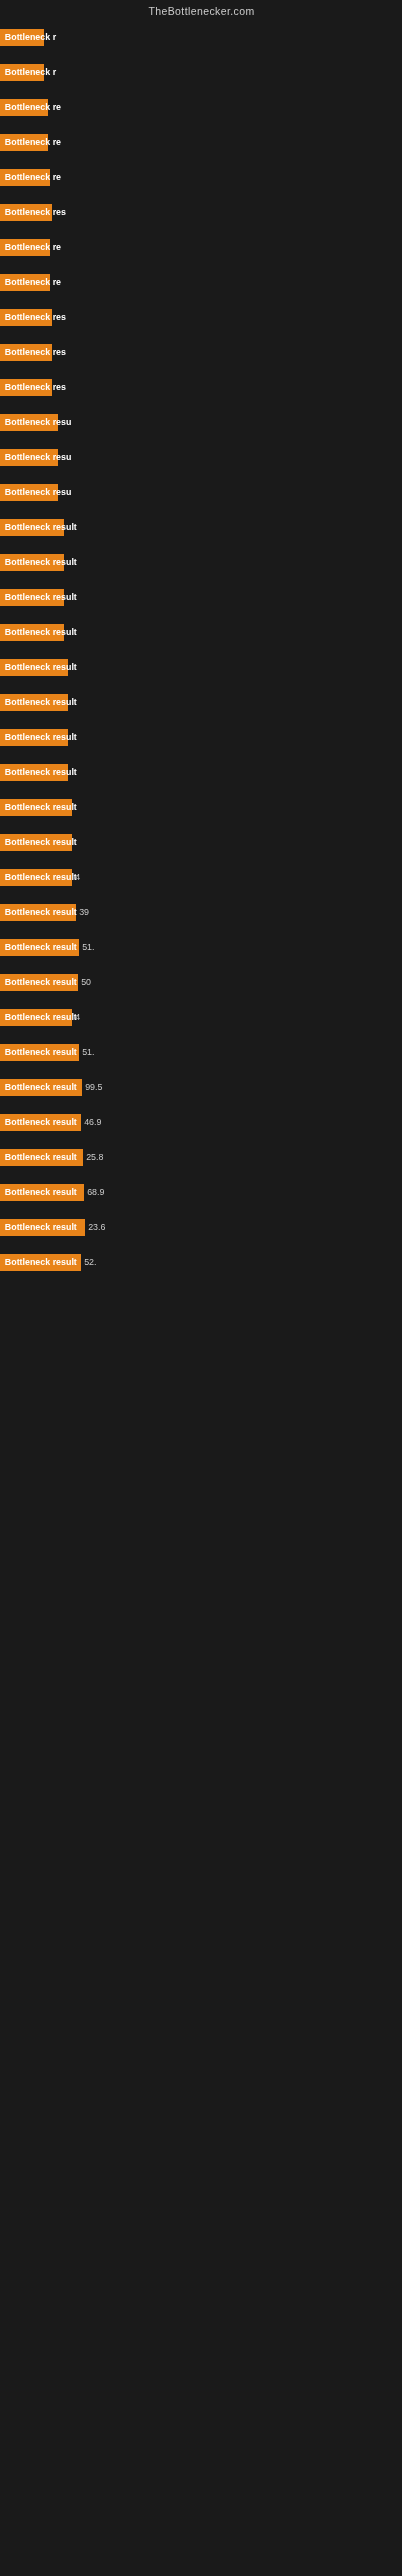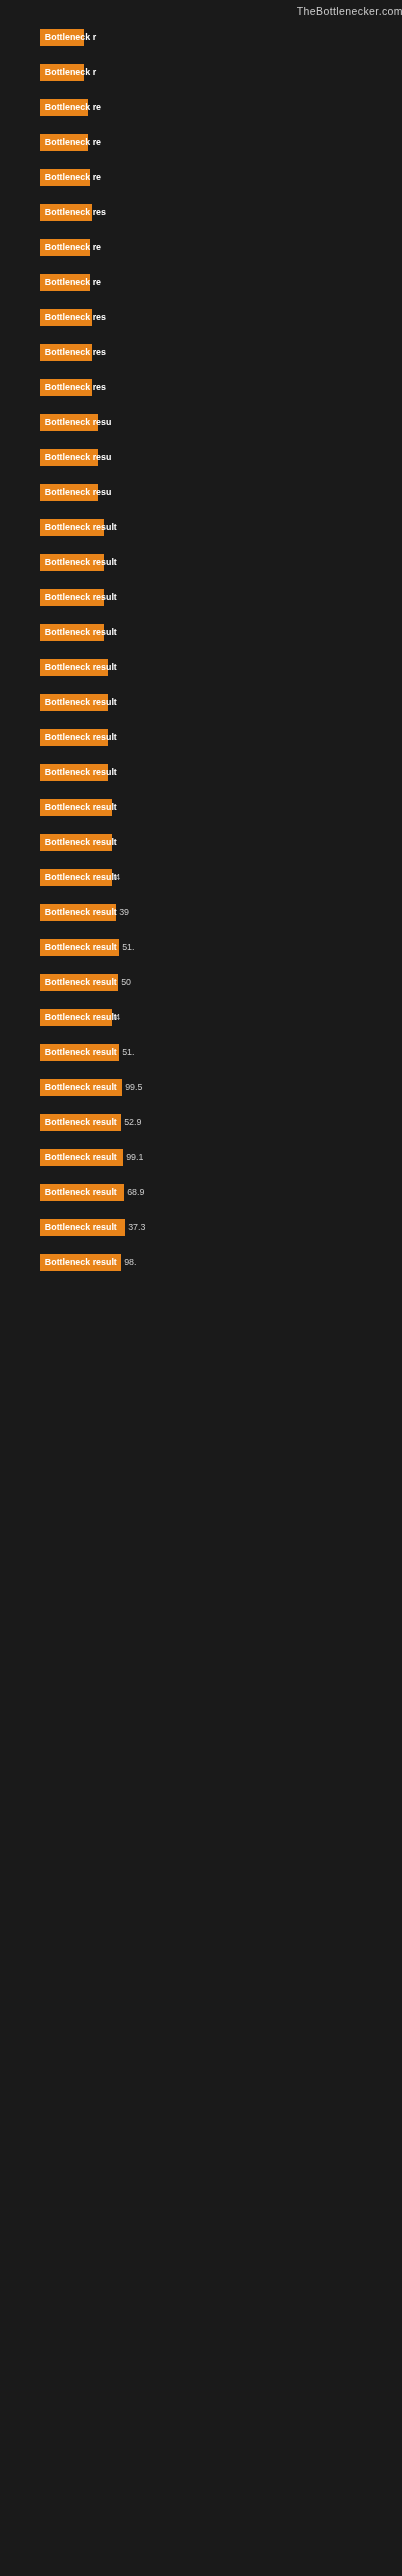--- a/index.html
+++ b/index.html
@@ -5,42 +5,41 @@
     * { margin: 0; padding: 0; box-sizing: border-box; }
     body {
       background-color: #1a1a1a;
       font-family: Arial, sans-serif;
       width: 403px;
       min-height: 2576px;
       position: relative;
       overflow-x: hidden;
     }
     .site-title {
-      text-align: right;
+      text-align: center;
       color: #cccccc;
       font-size: 10.5px;
       padding: 4.8px 0 3.2px 0;
       letter-spacing: 0.4px;
     }
     .bar-row {
       display: flex;
       align-items: center;
       margin-bottom: 0px;
       padding: 4.8px 0 4.8px 0;
       min-height: 35px;
     }
     .bar-label {
       color: #ffffff;
       font-size: 8.9px;
       font-weight: bold;
       background-color: #e8841a;
       padding: 3.2px 4.8px;
       white-space: nowrap;
       display: inline-block;
-      margin-left: 40px;
     }
     .bar-value {
       color: #cccccc;
       font-size: 8.9px;
       margin-left: 3.2px;
       white-space: nowrap;
     }
     .bar-container {
       display: flex;
       align-items: center;
@@ -213,41 +212,41 @@
     </div>
     <div class="bar-row">
       <div class="bar-container">
         <span class="bar-label" style="width: 82px;">Bottleneck result</span>
         <span class="bar-value">99.5</span>
       </div>
     </div>
     <div class="bar-row">
       <div class="bar-container">
         <span class="bar-label" style="width: 81px;">Bottleneck result</span>
-        <span class="bar-value">52.9</span>
+        <span class="bar-value">46.9</span>
       </div>
     </div>
     <div class="bar-row">
       <div class="bar-container">
         <span class="bar-label" style="width: 83px;">Bottleneck result</span>
-        <span class="bar-value">99.1</span>
+        <span class="bar-value">25.8</span>
       </div>
     </div>
     <div class="bar-row">
       <div class="bar-container">
         <span class="bar-label" style="width: 84px;">Bottleneck result</span>
         <span class="bar-value">68.9</span>
       </div>
     </div>
     <div class="bar-row">
       <div class="bar-container">
         <span class="bar-label" style="width: 85px;">Bottleneck result</span>
-        <span class="bar-value">37.3</span>
+        <span class="bar-value">23.6</span>
       </div>
     </div>
     <div class="bar-row">
       <div class="bar-container">
         <span class="bar-label" style="width: 81px;">Bottleneck result</span>
-        <span class="bar-value">98.</span>
+        <span class="bar-value">52.</span>
       </div>
     </div>
   </div>
 
 
 </body></html>

